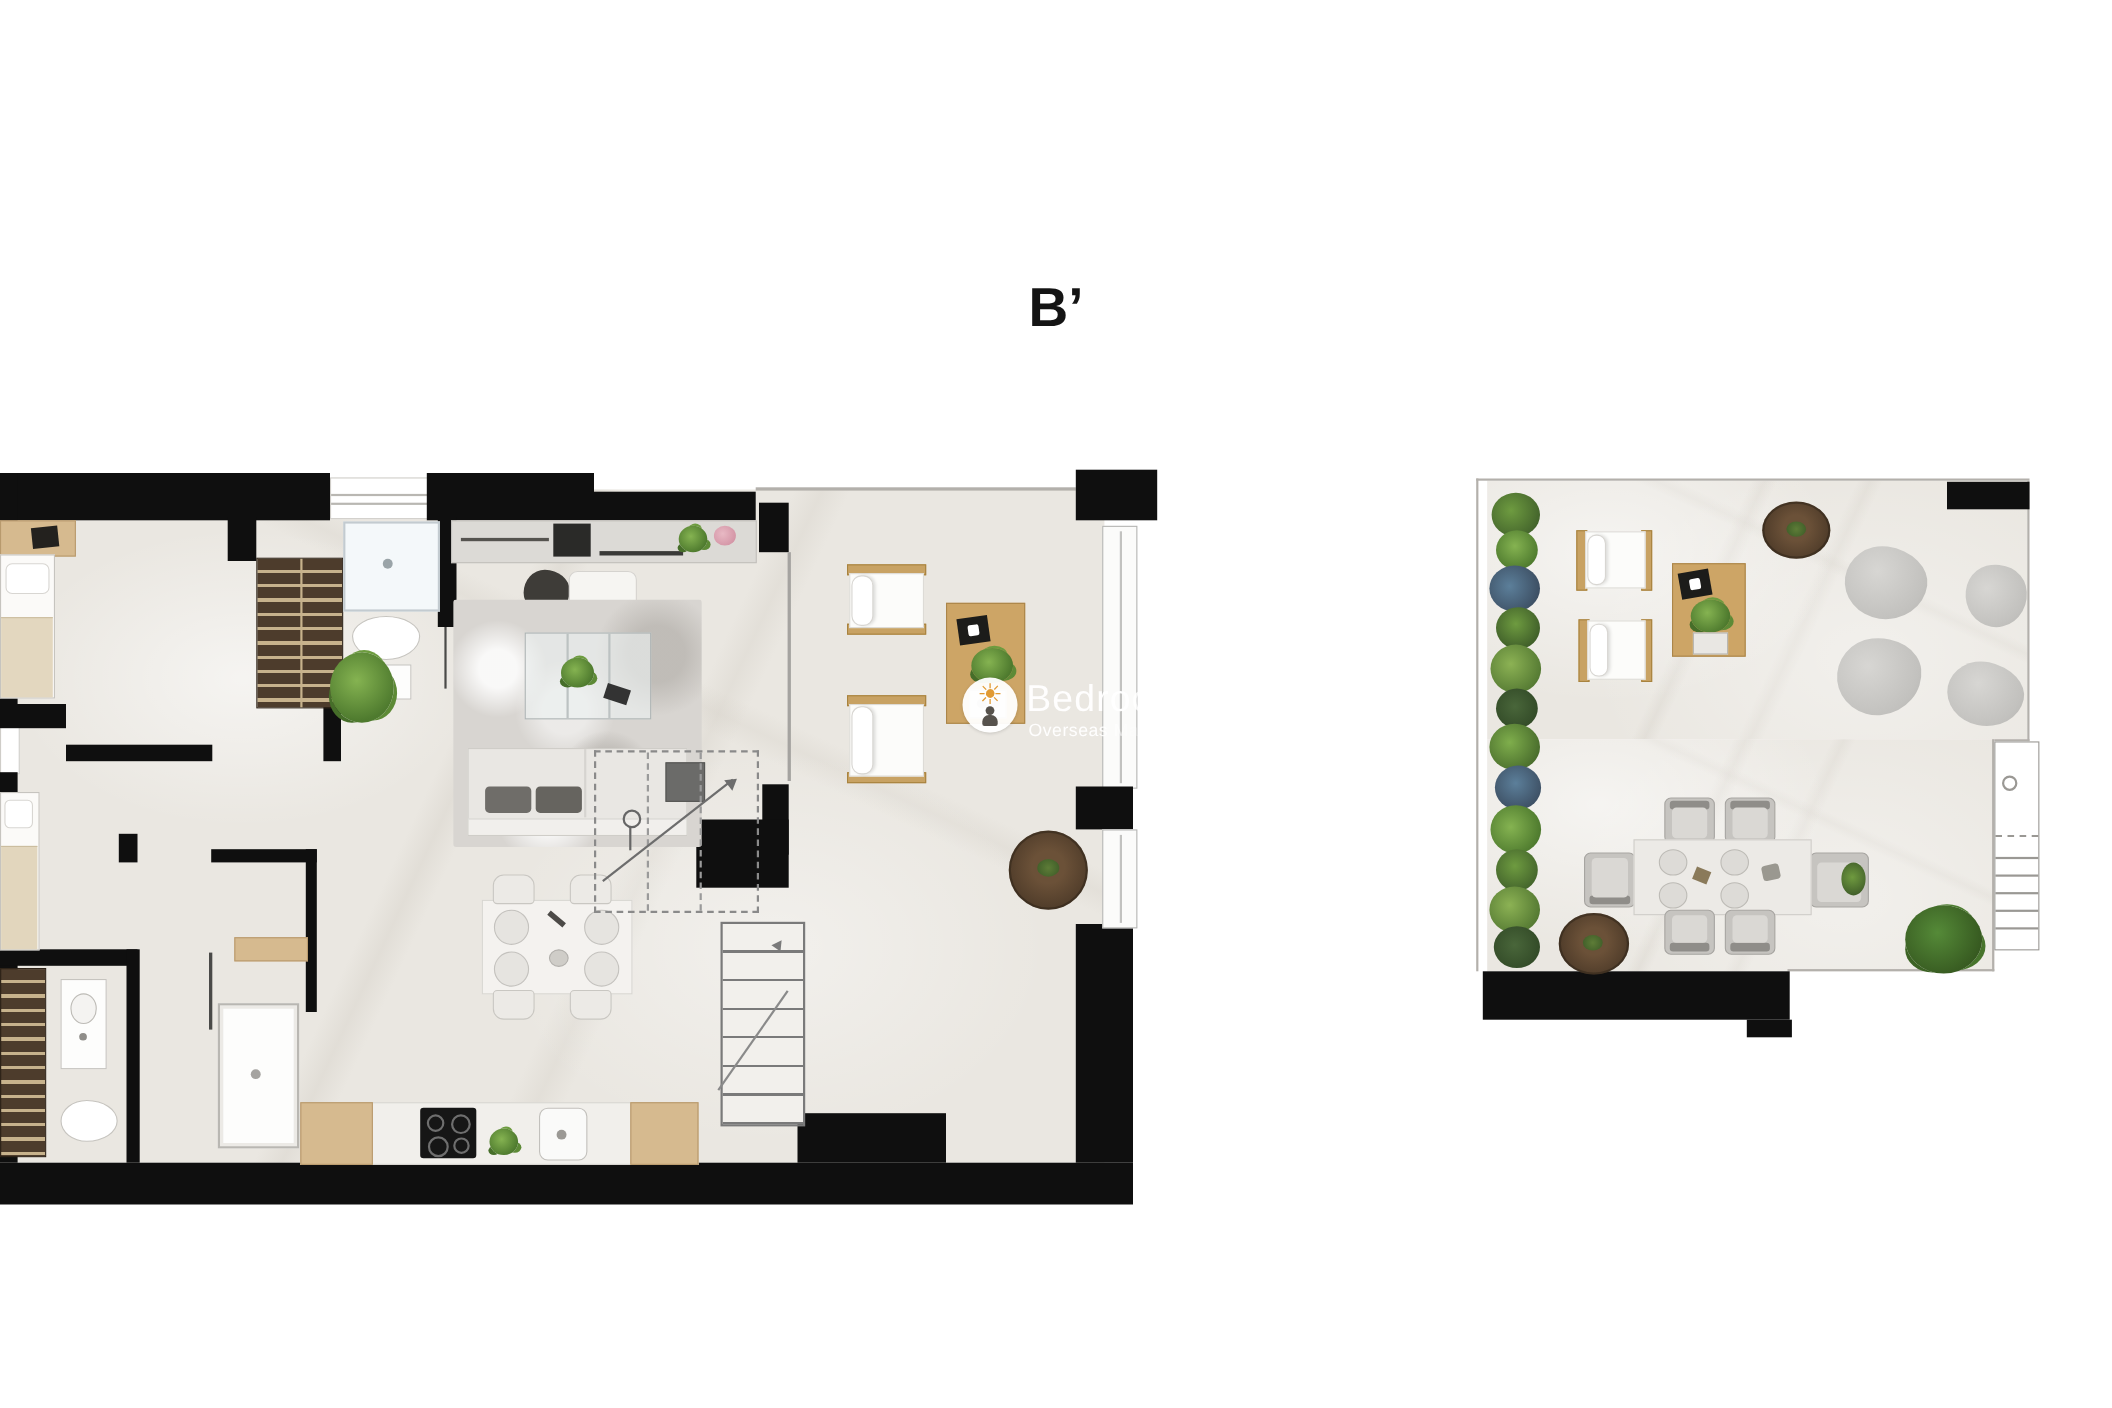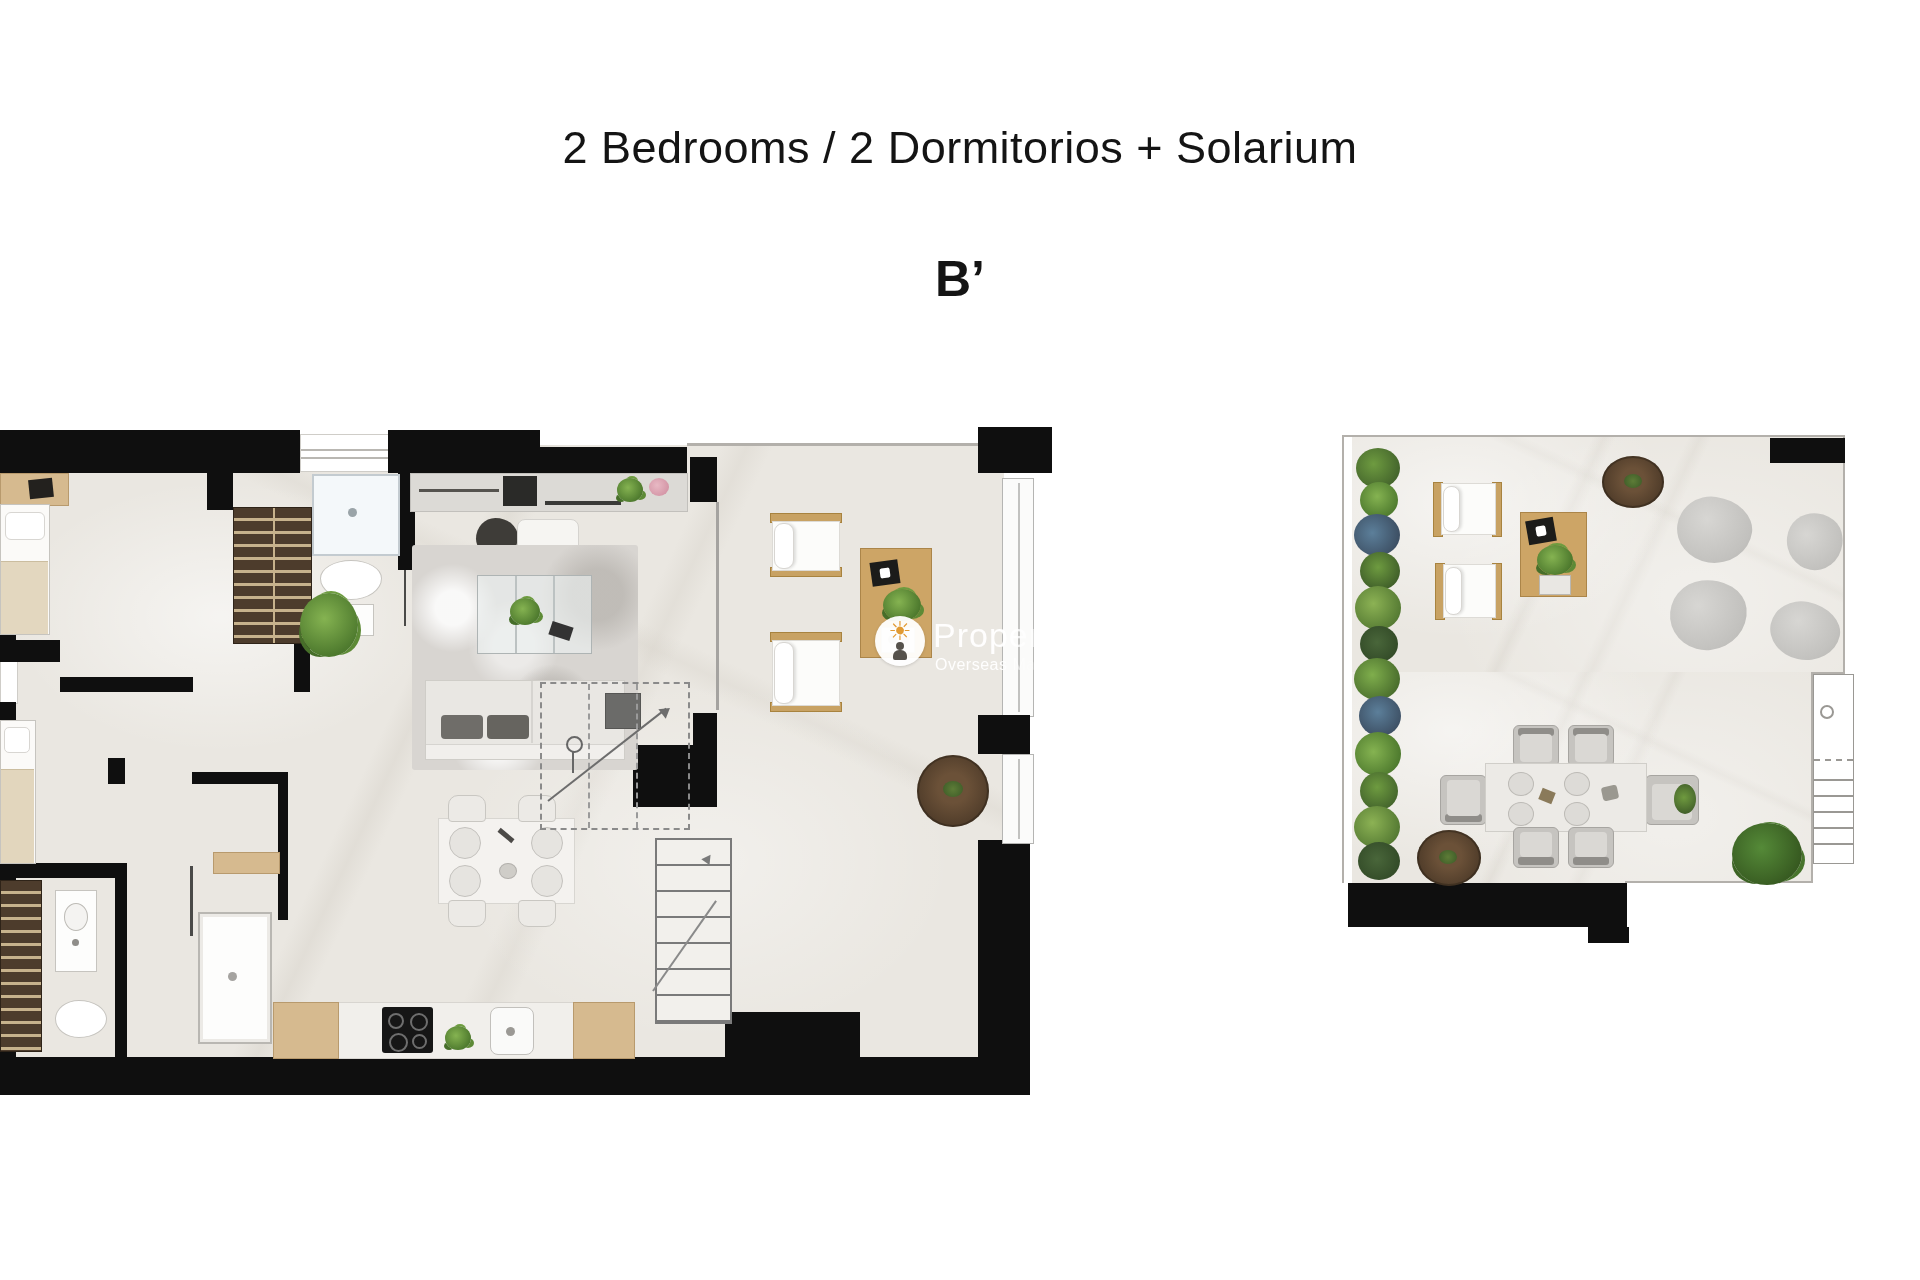--- a/index.html
+++ b/index.html
@@ -45,21 +45,20 @@
   .title{position:absolute;left:0;right:0;text-align:center;color:#141414;}
   .wm-text{position:absolute;color:rgba(255,255,255,.96);
     -webkit-mask-image:linear-gradient(90deg,#000 55%,transparent 94%);
     mask-image:linear-gradient(90deg,#000 55%,transparent 94%);white-space:nowrap;}
 </style>
 </head>
 <body>
 
 <div id="canvas">
 
-  <div class="title" style="top:122px;font-size:45px;letter-spacing:.5px;">2 Bedrooms / 2 Dormitorios + Solarium</div>
   <div class="title" style="top:250px;font-size:50px;font-weight:700;">B’</div>
 
   <section class="abs" style="inset:0;">
 
     <div class="floor" style="left:0;top:445px;width:1004px;height:612px;"></div>
 
     <div class="wall" style="left:12px;top:430px;width:288px;height:43px;"></div>
     <div class="abs" style="left:300px;top:434px;width:88px;height:36px;background:#fff;border:1px solid #cfcdc8;">
       <div class="abs" style="left:0;top:14px;width:100%;height:2px;background:#b9b7b2;"></div>
       <div class="abs" style="left:0;top:22px;width:100%;height:2px;background:#b9b7b2;"></div>
@@ -328,17 +327,17 @@
       <div class="abs" style="left:6px;top:30px;width:10px;height:10px;border:2px solid #9a9894;border-radius:50%;"></div>
     </div>
   </section>
 
   <div class="abs" style="left:875px;top:612px;width:250px;height:72px;z-index:9;">
     <div class="abs" style="left:0;top:4px;width:50px;height:50px;border-radius:50%;background:rgba(255,255,255,.95);box-shadow:0 1px 3px rgba(0,0,0,.15);">
       <div class="abs" style="left:9px;top:2px;width:32px;height:26px;color:#e19a33;font-size:26px;line-height:26px;text-align:center;">☀</div>
       <div class="abs" style="left:21px;top:26px;width:8px;height:8px;border-radius:50%;background:#56524c;"></div>
       <div class="abs" style="left:18px;top:34px;width:14px;height:10px;background:#56524c;border-radius:6px 6px 2px 2px;"></div>
     </div>
-    <div class="wm-text" style="left:58px;top:4px;font-size:34px;letter-spacing:1px;">Property</div>
+    <div class="wm-text" style="left:58px;top:4px;font-size:34px;letter-spacing:1px;">Bedrooms</div>
     <div class="wm-text" style="left:60px;top:44px;font-size:16px;letter-spacing:.5px;">Overseas Mark</div>
   </div>
 
 </div>
 
 </body></html>

